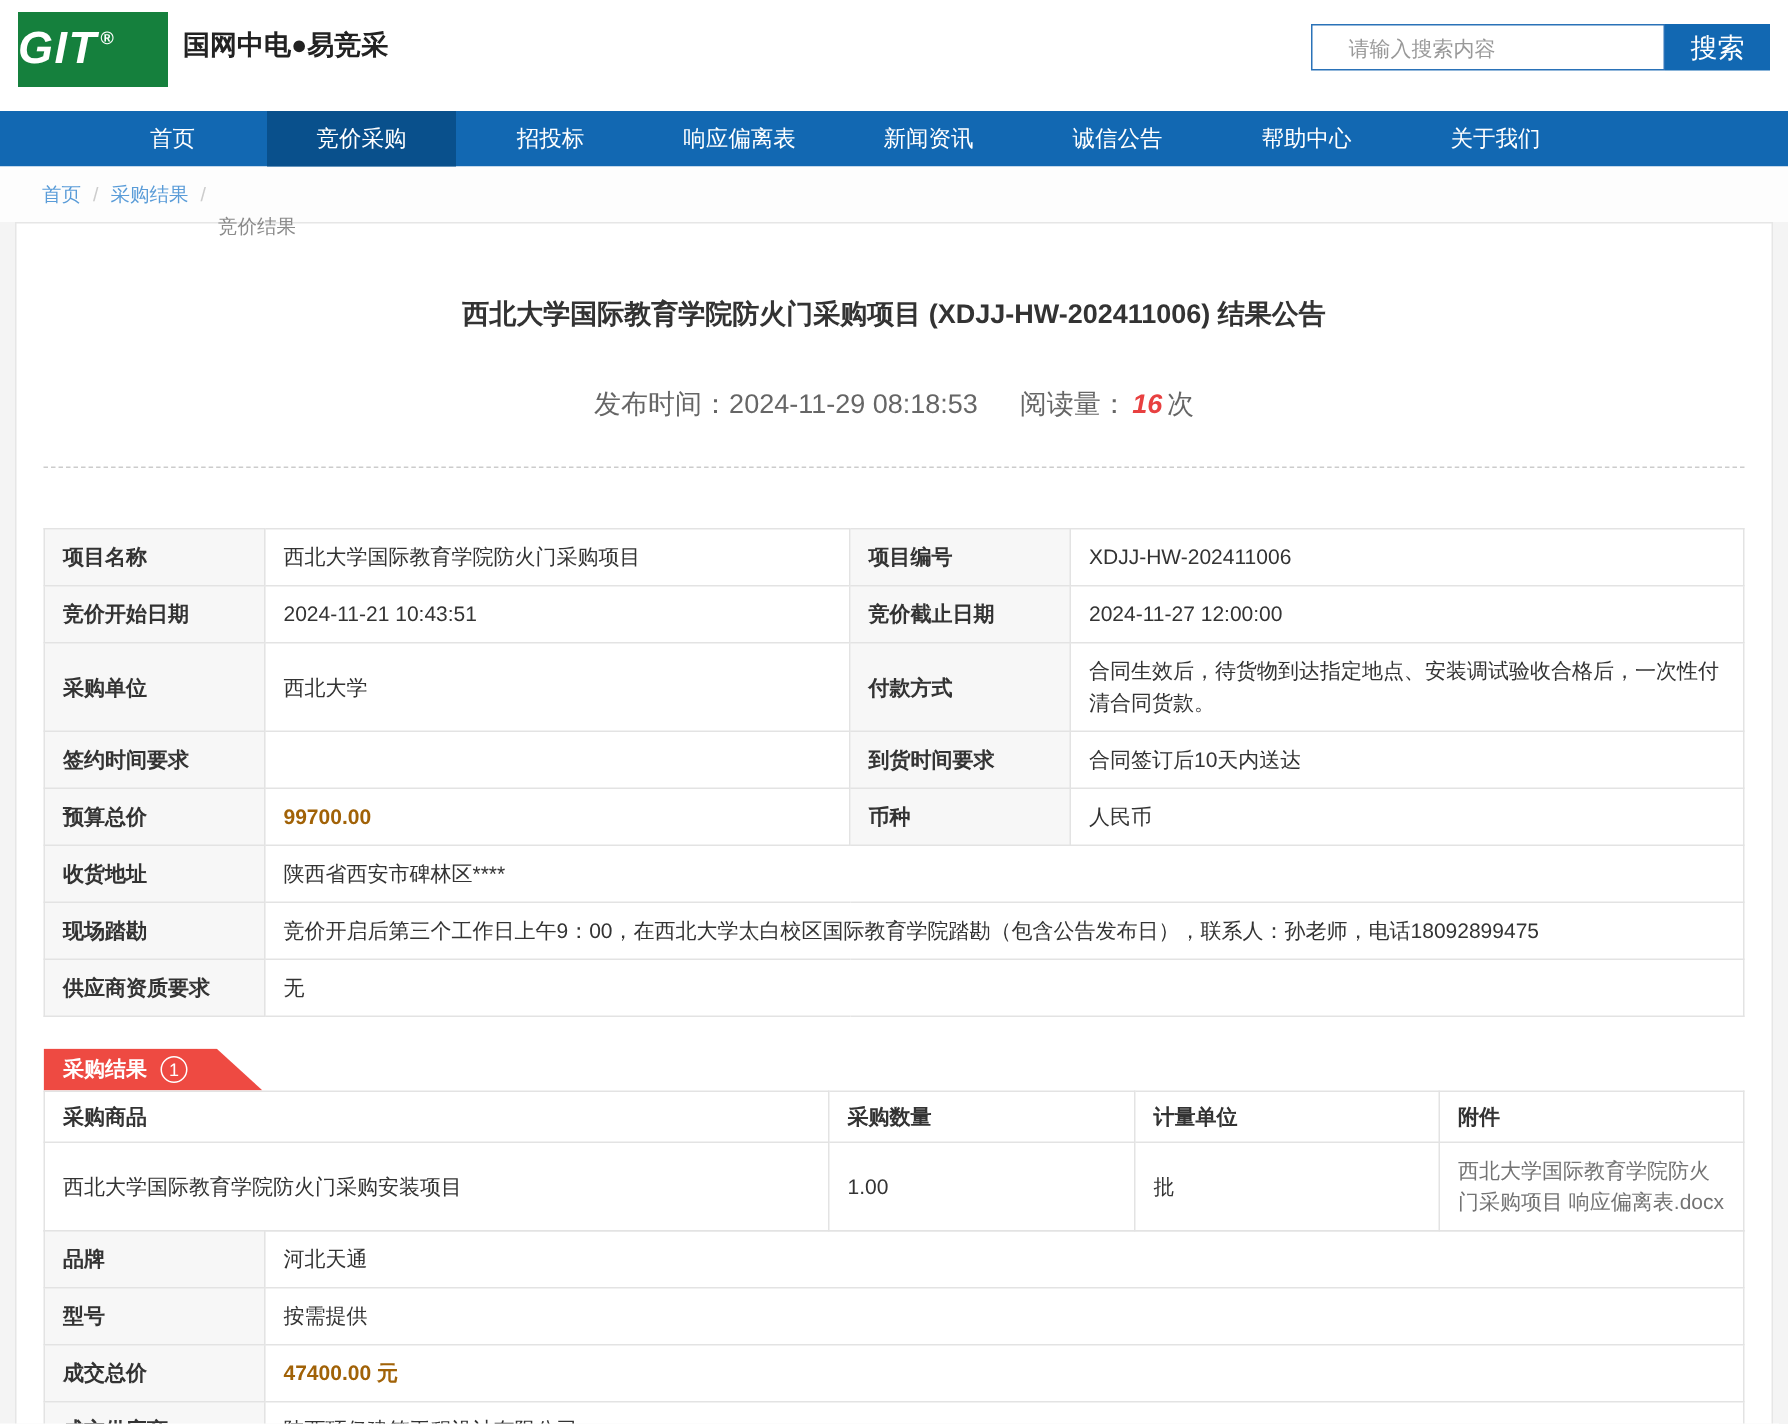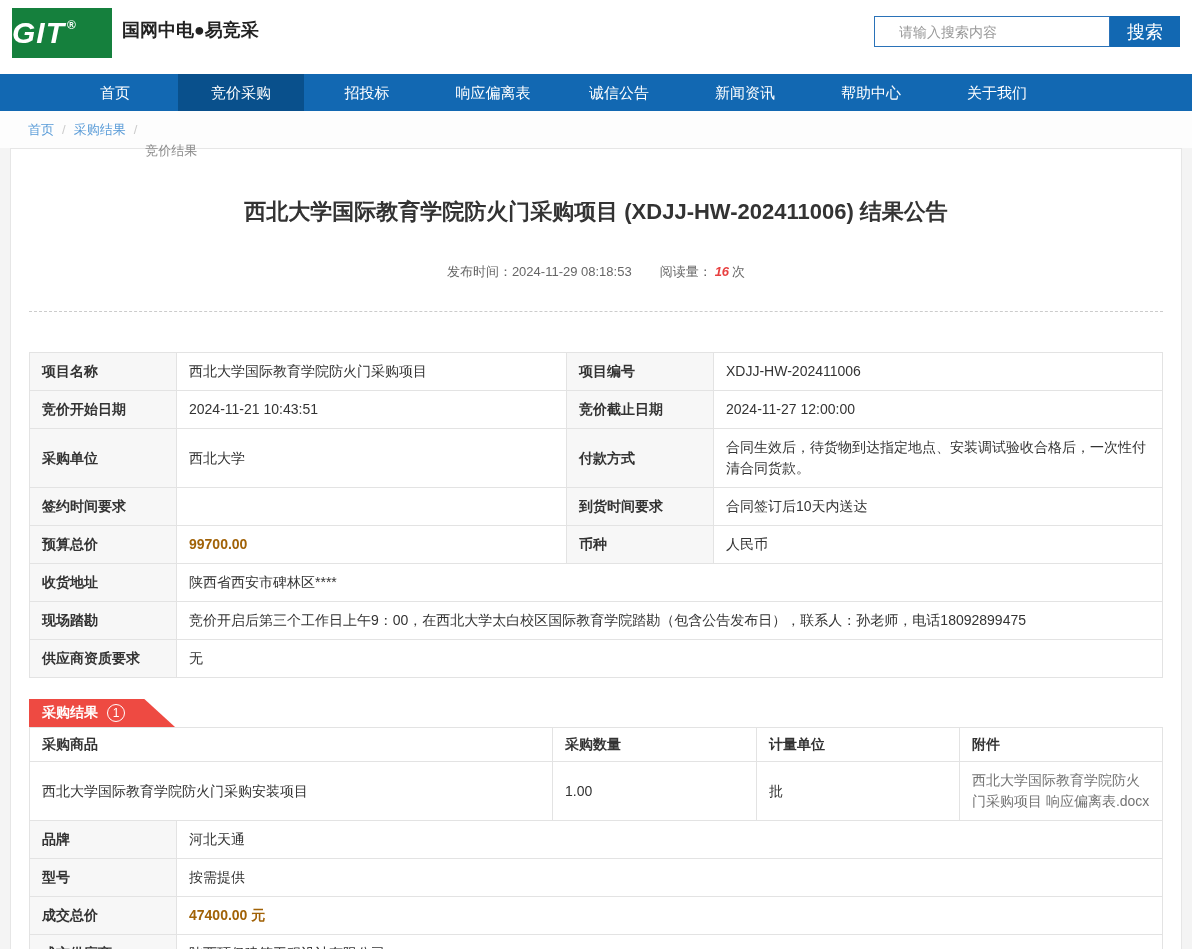--- a/index.html
+++ b/index.html
@@ -29,22 +29,22 @@
   .breadcrumb { height:37px; background:#fdfdfd; display:flex; align-items:center;
     padding-left:28px; font-size:13px; }
   .crumb-link { color:#5a9cd8; cursor:pointer; }
   .crumb-sep { color:#ccc; margin:0 8px; }
   .crumb-current { color:#8a8a8a;margin-top:42px; }
 
   
   .content-bg { background:#f4f4f4; height:812px; padding:0 10px; }
   .card { background:#fff; border:1px solid #e6e6e6; height:100%; padding:0 18px; overflow:hidden; }
 
-  .article-title { margin-top:48px; text-align:center; font-size:22px; font-weight:bold; color:#333; }
-  .article-meta { margin-top:36px; text-align:center; font-size:13px; color:#666; }
+  .article-title { margin-top:48px; text-align:center; font-size:18px; font-weight:bold; color:#333; }
+  .article-meta { margin-top:36px; text-align:center; font-size:18px; color:#666; }
   .meta-views-count { color:#e84040; font-style:italic; font-weight:bold; margin:0 3px; }
   .meta-gap { display:inline-block; width:28px; }
   .dashed-sep { margin-top:30px; border:none; border-top:1px dashed #ccc; }
 
   table { width:100%; border-collapse:collapse; table-layout:fixed;border-radius:28px; }
   td,th { border:1px solid #e3e3e3; font-size:14px; vertical-align:middle;
     padding:8px 12px; line-height:1.5; word-break:break-all; text-align:left; }
   td.lbl { background:#f7f7f7; font-weight:bold; color:#333; }
   .project-table { margin-top:40px; }
   .project-table td { height:35px; }
@@ -78,22 +78,22 @@
     <input type="text" placeholder="请输入搜索内容" style="">
     <button>搜索</button>
   </div>
 </header>
 
 <nav class="mainnav">
   <div class="nav-item">首页</div>
   <div class="nav-item active">竞价采购</div>
   <div class="nav-item">招投标</div>
   <div class="nav-item">响应偏离表</div>
+  <div class="nav-item">新闻资讯</div>
   <div class="nav-item">诚信公告</div>
-  <div class="nav-item">新闻资讯</div>
   <div class="nav-item">帮助中心</div>
   <div class="nav-item">关于我们</div>
 </nav>
 
 <div class="breadcrumb">
   <span class="crumb-link">首页</span>
   <span class="crumb-sep">/</span>
   <span class="crumb-link">采购结果</span>
   <span class="crumb-sep">/</span>
   <span class="crumb-current">竞价结果</span>

